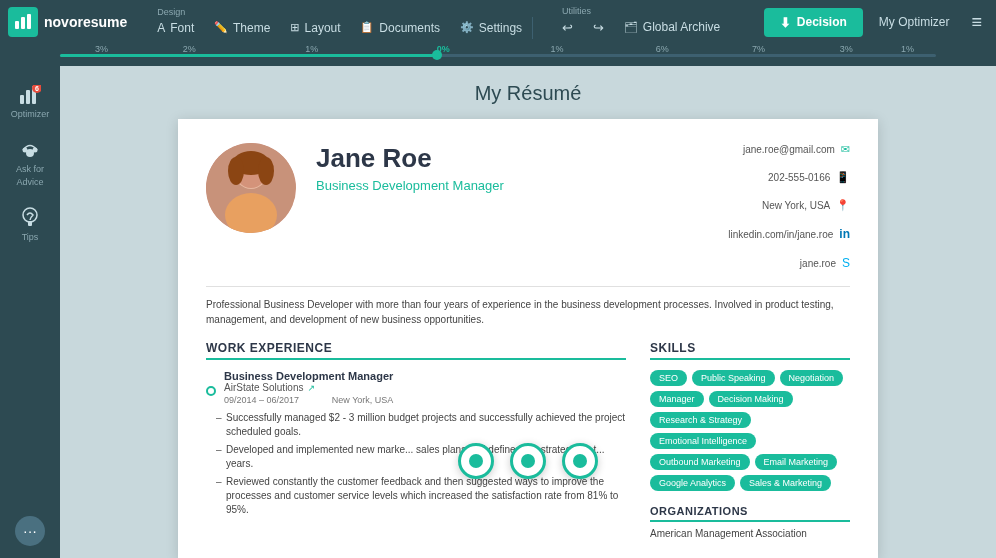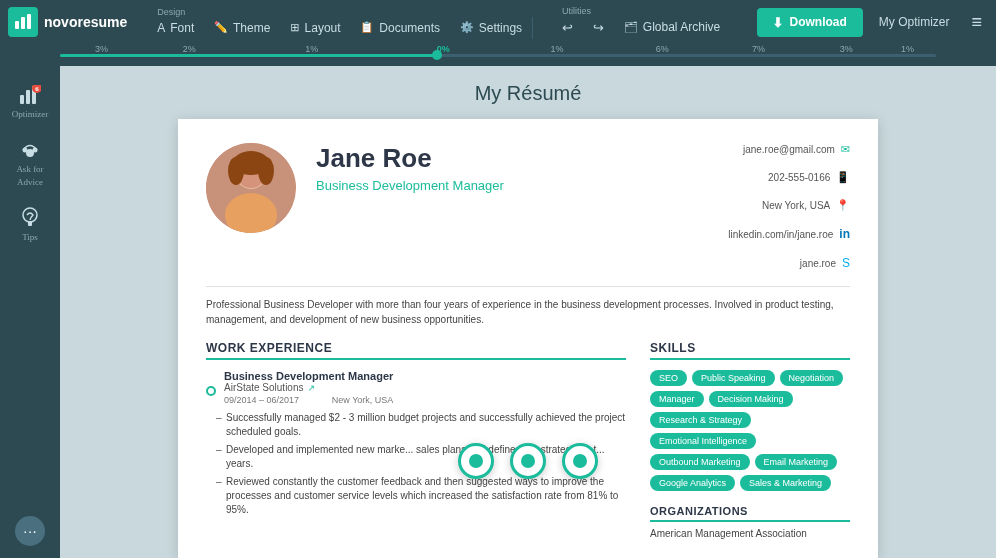--- a/index.html
+++ b/index.html
@@ -81,21 +81,21 @@
       display: flex;
       flex-direction: column;
       align-items: center;
       padding-top: 10px;
       gap: 4px;
       flex-shrink: 0;
     }
     .sidebar-item {
       display: flex; flex-direction: column; align-items: center;
       gap: 3px; padding: 8px 4px; cursor: pointer;
-      border-radius: 4px; width: 52px; font-family: Liberation Serif, serif;
+      border-radius: 4px; width: 52px;
     }
     .sidebar-icon {
       width: 22px; height: 22px; display: flex; align-items: center;
       justify-content: center; color: #c8dde3; font-size: 16px; position: relative;
     }
     .sidebar-label { color: #8ba8b0; font-size: 9px; text-align: center; }
     .sidebar-bottom {
       margin-top: auto; margin-bottom: 12px;
     }
     .sidebar-dots {
@@ -250,21 +250,21 @@
           <span style="font-size:11px;">🗂</span>
           <span>Global Archive</span>
         </div>
       </div>
     </div>
   </div>
 
   <div class="nav-right">
     <button class="download-btn">
       <span style="font-size:13px;">⬇</span>
-      <span>Download</span>
+      <span>Decision</span>
     </button>
     <button class="my-docs-btn">My Optimizer</button>
     <button class="hamburger-btn">≡</button>
   </div>
 </div>
 
 <div class="progress-bar-area">
   <div class="progress-track">
     <div style="position:absolute;top:-10px;left:4%;font-size:9px;color:#8ba8b0;">3%</div>
     <div style="position:absolute;top:-10px;left:14%;font-size:9px;color:#8ba8b0;">2%</div>

